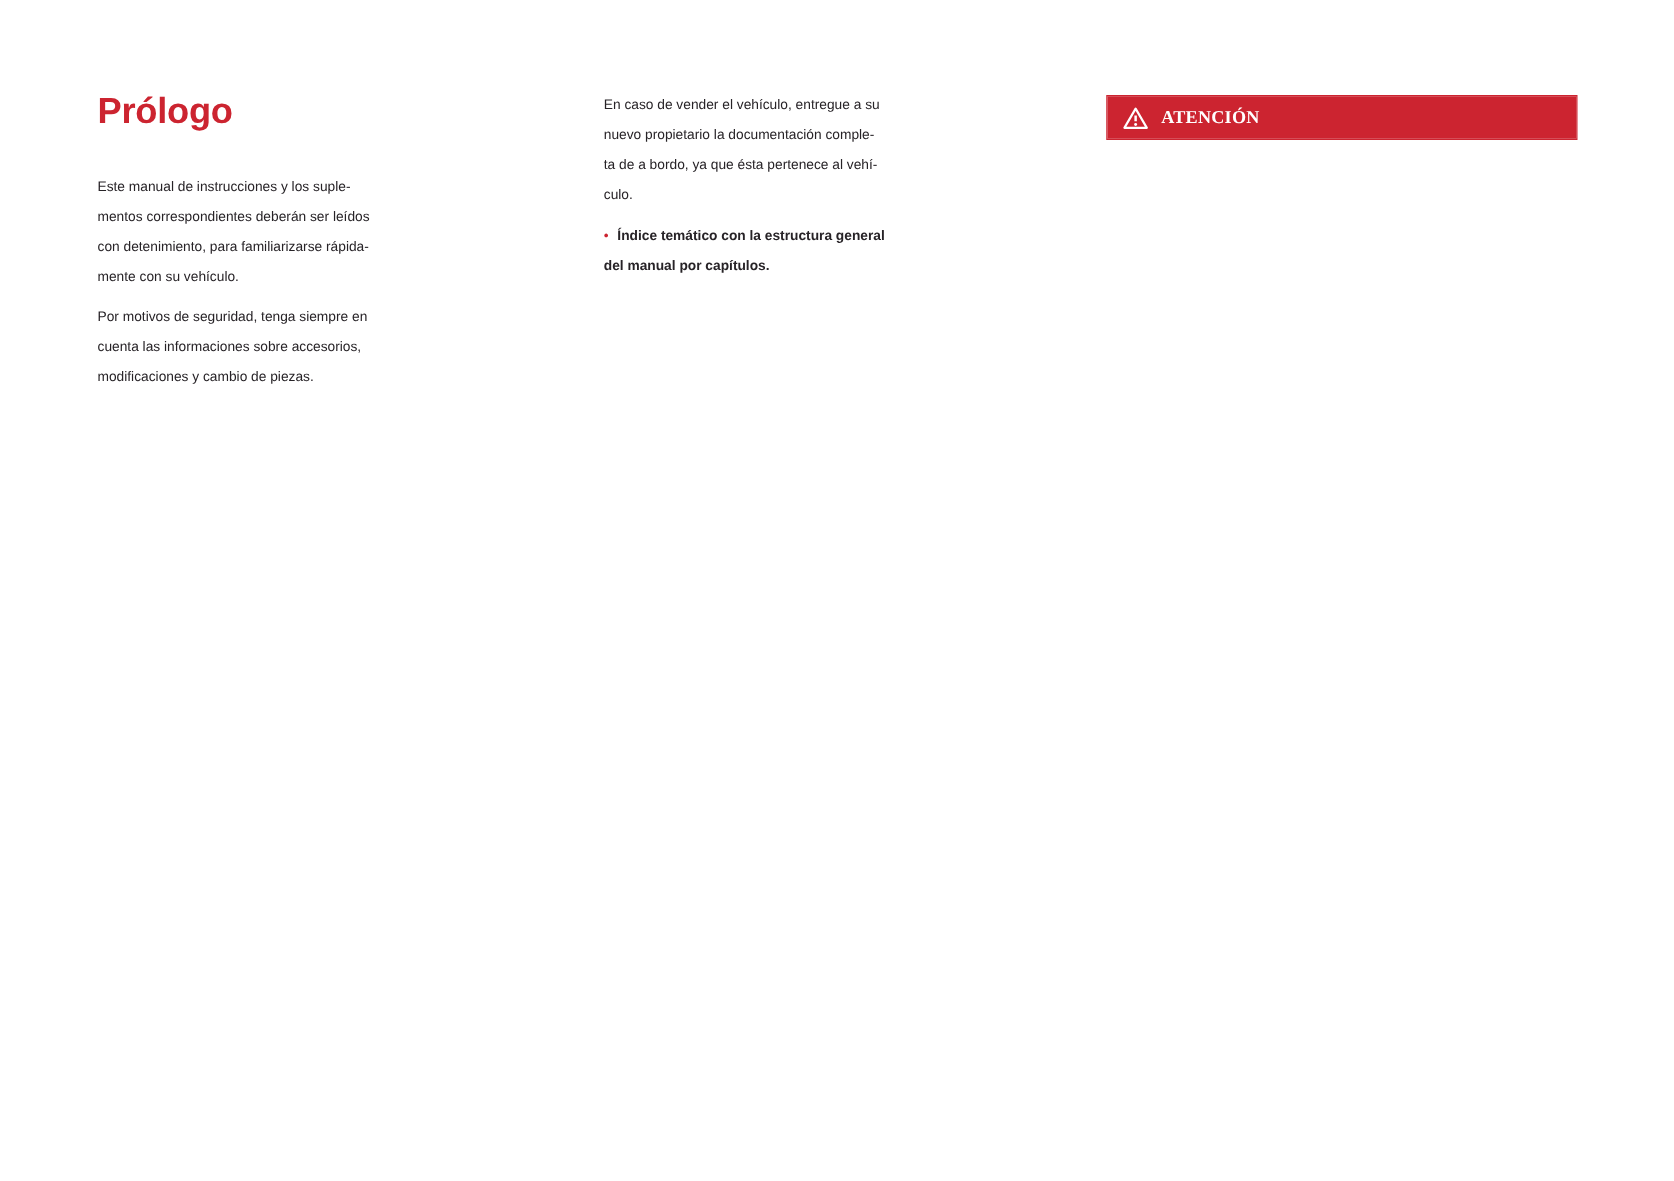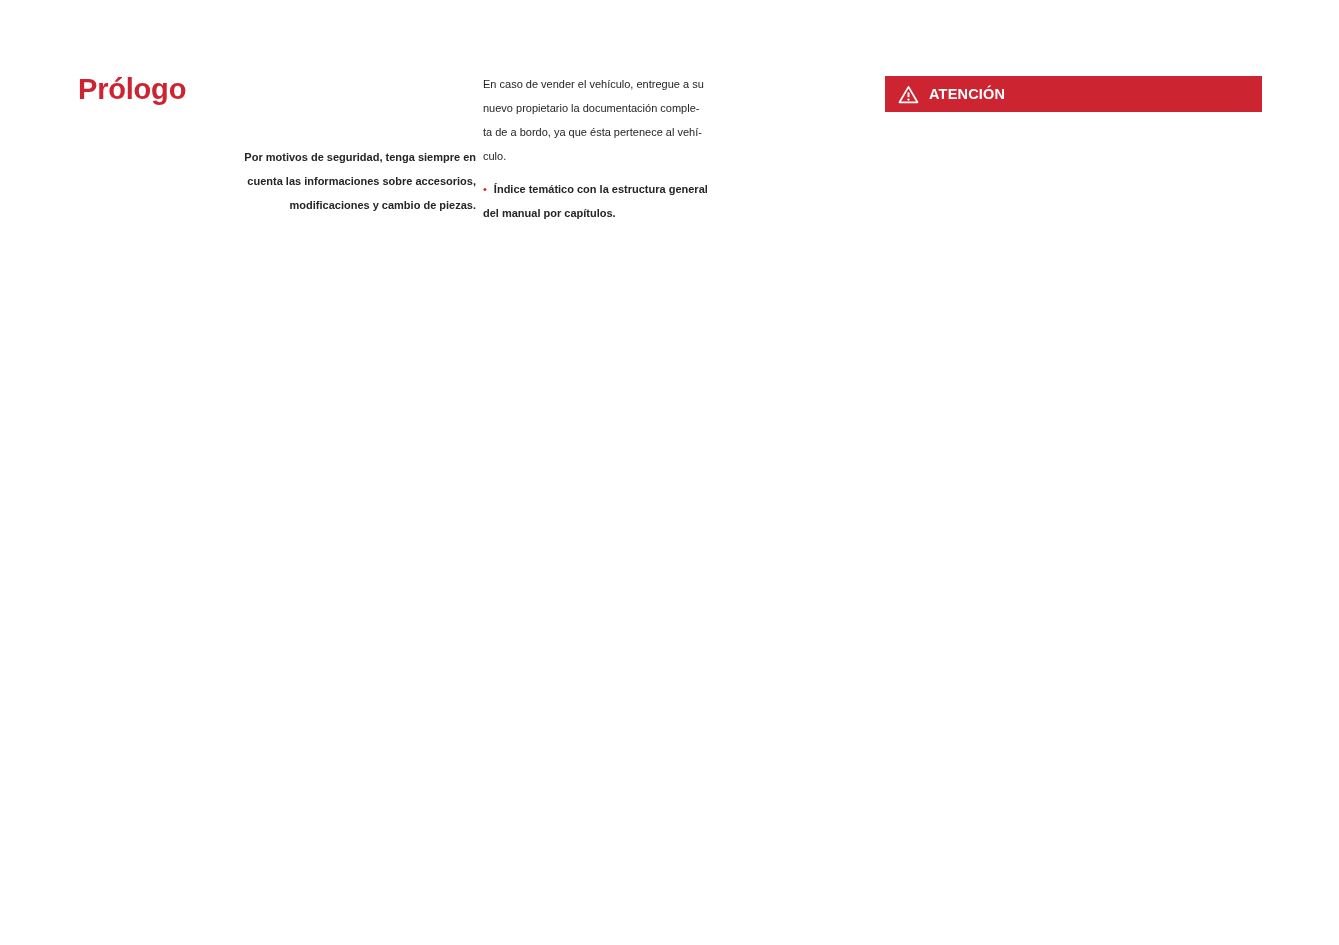--- a/index.html
+++ b/index.html
@@ -33,23 +33,22 @@
     font-size: 11px;
     line-height: 24px;
   }
   .col1 { left: 78px;  top: 138px; width: 398px; }
   .col2 { left: 483px; top: 72px;  width: 398px; }
   .para {
     margin: 0 0 8px 0;
     white-space: pre-line;
   }
   .para.bold {
-    font-weight: bold;
+    font-weight: normal;
     margin-top: 7px;
-    text-align: right;
   }
   .bullet {
     margin: 0 0 7px 0;
   }
   .bullet.first { margin-top: 9px; }
   .dot {
     color: #CC2430;
     margin-right: 7px;
   }
   .bullet-text {
@@ -71,20 +70,21 @@
     gap: 10px;
     background: #CC2430;
     height: 34px;
     padding: 0 12px;
   }
   .warning-header .wtitle {
     color: #ffffff;
     font-weight: bold;
     font-size: 14.5px;
     letter-spacing: 0.2px;
+    font-family: Liberation Serif, serif;
   }
   .warning-body {
     padding: 9px 12px 13px 12px;
     font-size: 17px;
     line-height: 24px;
     font-weight: bold;
   }
   .wb-black {
     color: #272327;
     white-space: pre-line;
@@ -96,20 +96,24 @@
   .tri-icon { display: block; }
 </style>
 </head>
 <body>
 
 <div class="page">
 
   <h1 class="title">Prólogo</h1>
 
   <div class="col col1">
+    <p class="para">Este manual de instrucciones y los suple-
+mentos correspondientes deberán ser leídos
+con detenimiento, para familiarizarse rápida-
+mente con su vehículo.</p>
     <p class="para bold">Por motivos de seguridad, tenga siempre en
 cuenta las informaciones sobre accesorios,
 modificaciones y cambio de piezas.</p>
   </div>
 
   <div class="col col2">
     <p class="para">En caso de vender el vehículo, entregue a su
 nuevo propietario la documentación comple-
 ta de a bordo, ya que ésta pertenece al vehí-
 culo.</p>

